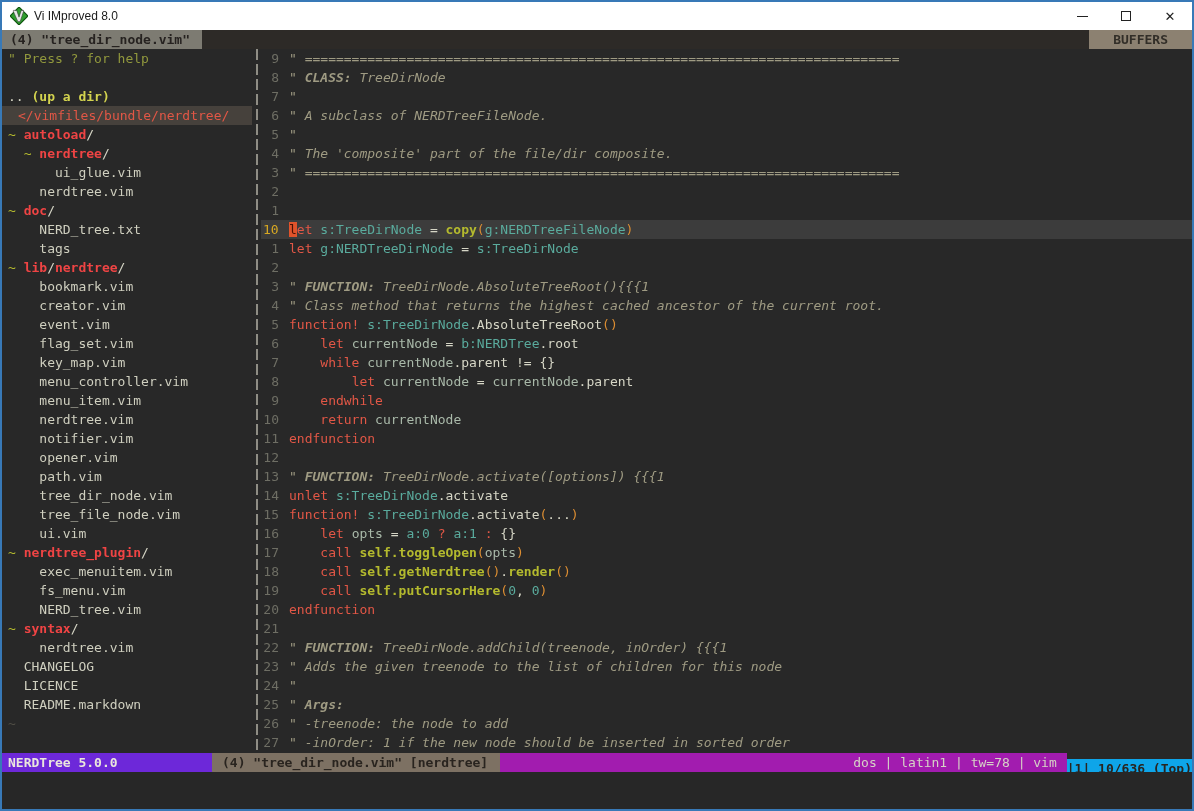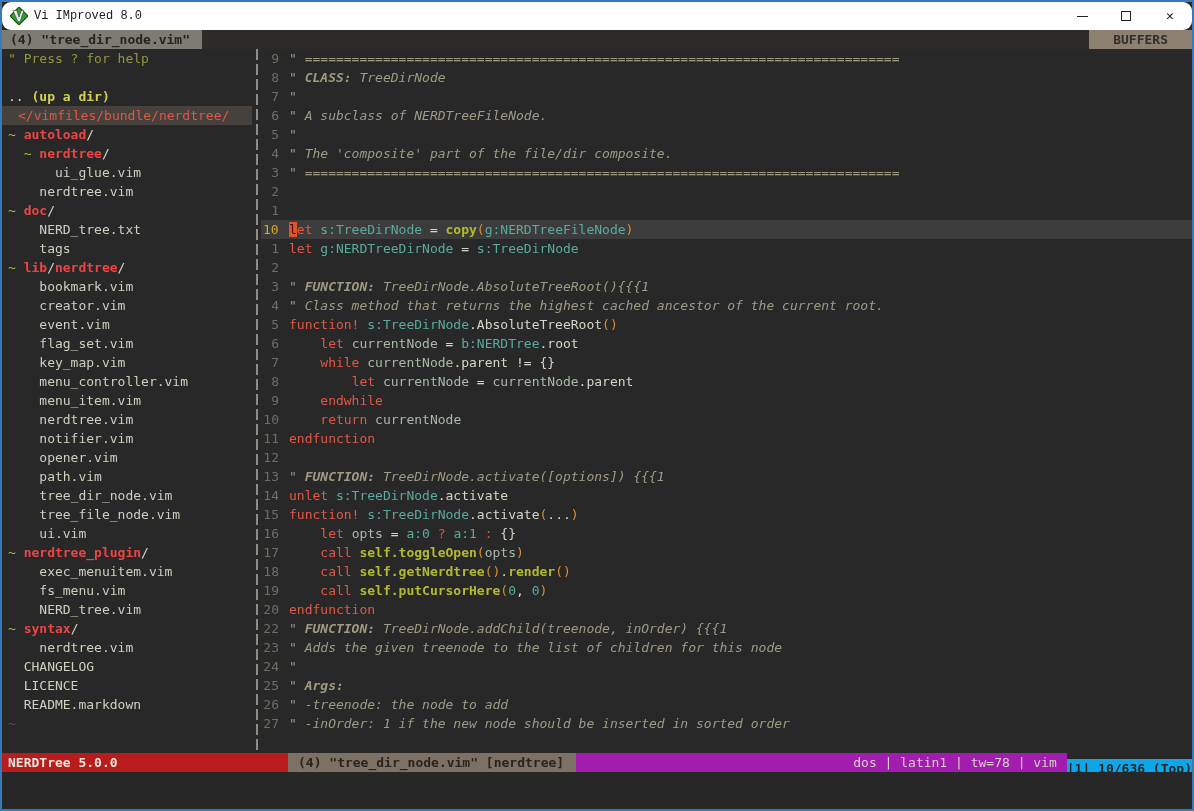--- a/index.html
+++ b/index.html
@@ -6,23 +6,22 @@
   html,body { width:1194px; height:811px; background:#282828; overflow:hidden; }
   #vim-window {
     width:1194px; height:811px;
     border:2px solid #3879b7;
     display:flex; flex-direction:column;
     font-family:"DejaVu Sans Mono", monospace;
   }
   
   #titlebar {
     height:28px; background:#ffffff; display:flex; align-items:center;
-    font-family:Liberation Mono, monospace; font-size:12px; color:#1a1a1a;
+    font-family:Liberation Sans, sans-serif; font-size:12px; color:#1a1a1a;
     flex:0 0 auto;
-    border-radius:9px;
   }
   #titlebar .app-icon { width:18px; height:18px; margin:0 6px 0 8px; }
   #titlebar .title-text { flex:1 1 auto; }
   .win-btn { width:44px; height:28px; display:flex; align-items:center; justify-content:center; color:#222; }
   .win-btn .min-glyph { width:11px; height:0; border-top:1px solid #222; display:block; }
   .win-btn .max-glyph { width:10px; height:10px; border:1px solid #222; display:block; }
   .win-btn .close-glyph { font-size:13px; line-height:13px; }
   
   #tabline {
     height:19px; background:#2d2a27; display:flex; align-items:stretch;
@@ -75,21 +74,21 @@
   .sb-dots   { color:#d6d6c6; }
   .sb-updir  { color:#d3d34f; font-weight:bold; }
   .sb-root   { color:#e25746; }
   .sb-tilde  { color:#b4ba2e; }
   .sb-dir    { color:#ef4444; font-weight:bold; }
   .sb-slash  { color:#d6d6c6; }
   .sb-file   { color:#cfcfbf; }
   .sb-filler { color:#4f4d45; }
   
   #statusbar { height:19px; flex:0 0 auto; display:flex; font-size:13px; line-height:19px; white-space:pre; }
-  #status-nerdtree { width:286px; flex:0 0 auto; background:#b91c1c; color:#eae6dc; font-weight:bold; padding-left:6px; }
+  #status-nerdtree { width:210px; flex:0 0 auto; background:#6d28d9; color:#eae6dc; font-weight:bold; padding-left:6px; }
   #status-buffer   { background:#7d7163; color:#29241f; font-weight:bold; padding:0 12px 0 10px; }
   #status-mid      { flex:1 1 auto; background:#a21caf; color:#d6d2c6; text-align:right; padding-right:10px;padding-left:28px; }
   #status-pos      { flex:0 0 auto; background:#0ea5e9; color:#29241f; font-weight:bold; padding:0 0;margin-top:6px; }
   
   #cmdline { flex:1 1 auto; background:#272727; }
 </style>
 </head>
 <body>
 
 <div id="vim-window">
@@ -183,20 +182,21 @@
         <div class="erow"><span class="gutter">11</span><span class="codetext"><span class="kw">endfunction</span></span></div>
         <div class="erow"><span class="gutter">12</span><span class="codetext"></span></div>
         <div class="erow"><span class="gutter">13</span><span class="codetext"><span class="cm">" </span><span class="cmb">FUNCTION:</span><span class="cm"> TreeDirNode.activate([options]) {{{1</span></span></div>
         <div class="erow"><span class="gutter">14</span><span class="codetext"><span class="kw">unlet</span><span class="tx"> </span><span class="id">s:TreeDirNode</span><span class="tx">.activate</span></span></div>
         <div class="erow"><span class="gutter">15</span><span class="codetext"><span class="kw">function!</span><span class="tx"> </span><span class="id">s:TreeDirNode</span><span class="tx">.activate</span><span class="br">(</span><span class="tx">...</span><span class="br">)</span></span></div>
         <div class="erow"><span class="gutter">16</span><span class="codetext"><span class="tx">    </span><span class="kw">let</span><span class="tx"> </span><span class="var">opts</span><span class="tx"> = </span><span class="id">a:0</span><span class="tx"> </span><span class="kw">?</span><span class="tx"> </span><span class="id">a:1</span><span class="tx"> </span><span class="kw">:</span><span class="tx"> {}</span></span></div>
         <div class="erow"><span class="gutter">17</span><span class="codetext"><span class="tx">    </span><span class="kw">call</span><span class="tx"> </span><span class="fn">self.toggleOpen</span><span class="br">(</span><span class="var">opts</span><span class="br">)</span></span></div>
         <div class="erow"><span class="gutter">18</span><span class="codetext"><span class="tx">    </span><span class="kw">call</span><span class="tx"> </span><span class="fn">self.getNerdtree</span><span class="br">()</span><span class="tx">.</span><span class="fn">render</span><span class="br">()</span></span></div>
         <div class="erow"><span class="gutter">19</span><span class="codetext"><span class="tx">    </span><span class="kw">call</span><span class="tx"> </span><span class="fn">self.putCursorHere</span><span class="br">(</span><span class="num">0</span><span class="tx">, </span><span class="num">0</span><span class="br">)</span></span></div>
         <div class="erow"><span class="gutter">20</span><span class="codetext"><span class="kw">endfunction</span></span></div>
+        <div class="erow"><span class="gutter">21</span><span class="codetext"></span></div>
         <div class="erow"><span class="gutter">22</span><span class="codetext"><span class="cm">" </span><span class="cmb">FUNCTION:</span><span class="cm"> TreeDirNode.addChild(treenode, inOrder) {{{1</span></span></div>
         <div class="erow"><span class="gutter">23</span><span class="codetext"><span class="cm">" Adds the given treenode to the list of children for this node</span></span></div>
         <div class="erow"><span class="gutter">24</span><span class="codetext"><span class="cm">"</span></span></div>
         <div class="erow"><span class="gutter">25</span><span class="codetext"><span class="cm">" </span><span class="cmb">Args:</span></span></div>
         <div class="erow"><span class="gutter">26</span><span class="codetext"><span class="cm">" -treenode: the node to add</span></span></div>
         <div class="erow"><span class="gutter">27</span><span class="codetext"><span class="cm">" -inOrder: 1 if the new node should be inserted in sorted order</span></span></div>
       </div>
   </div>
 
   <div id="statusbar">

